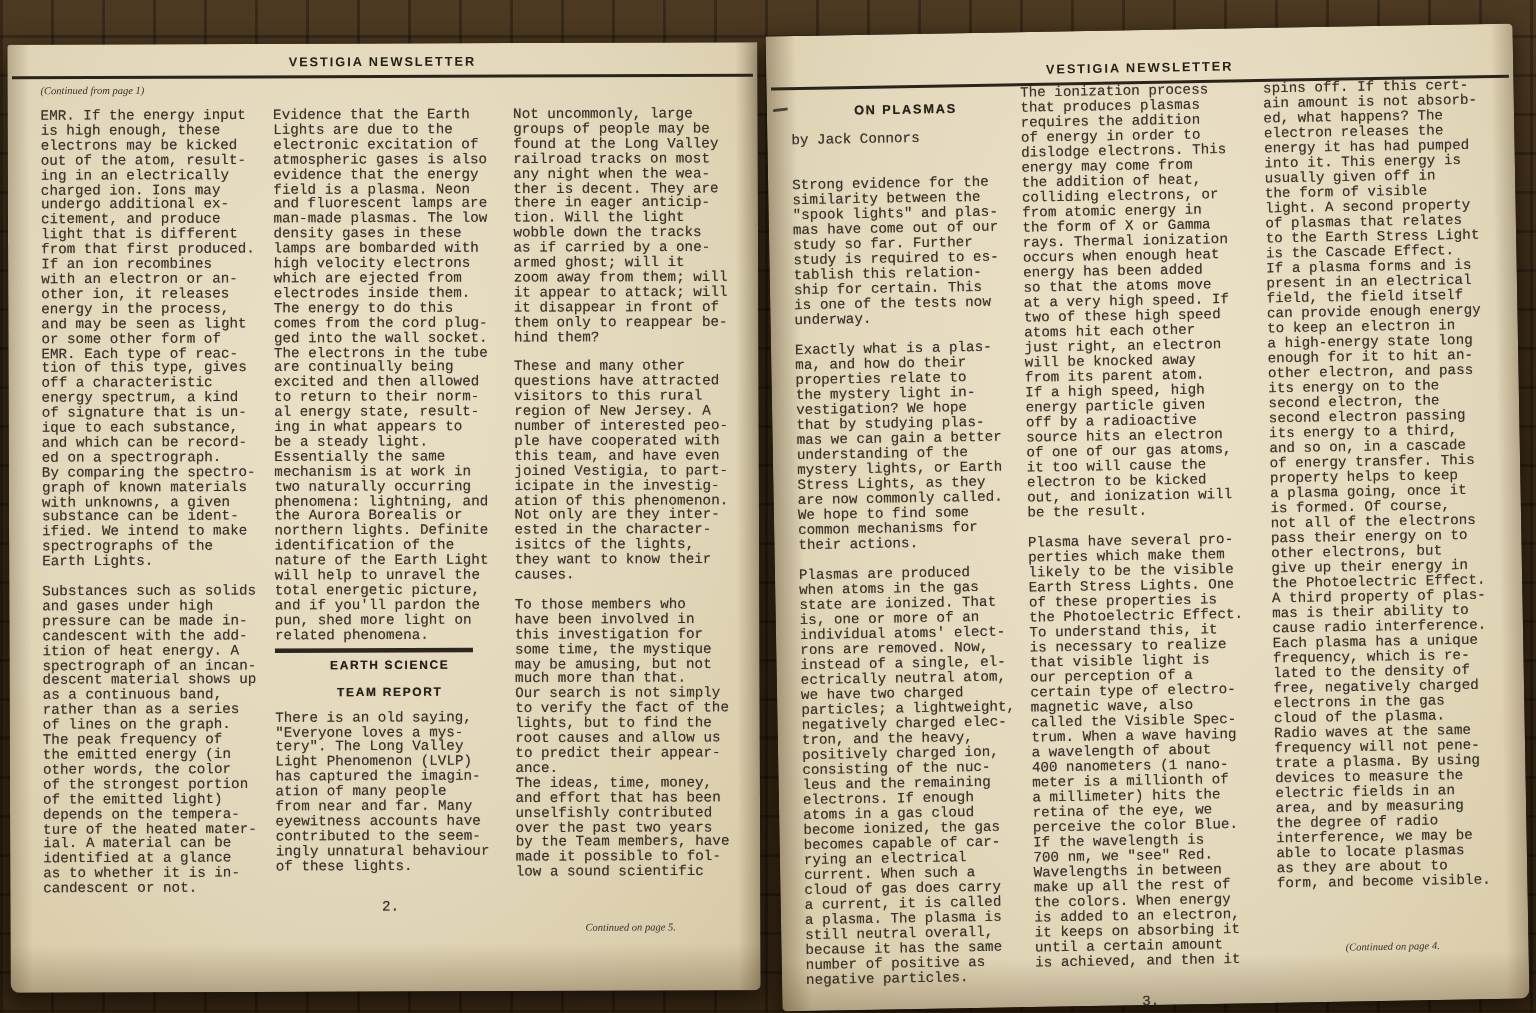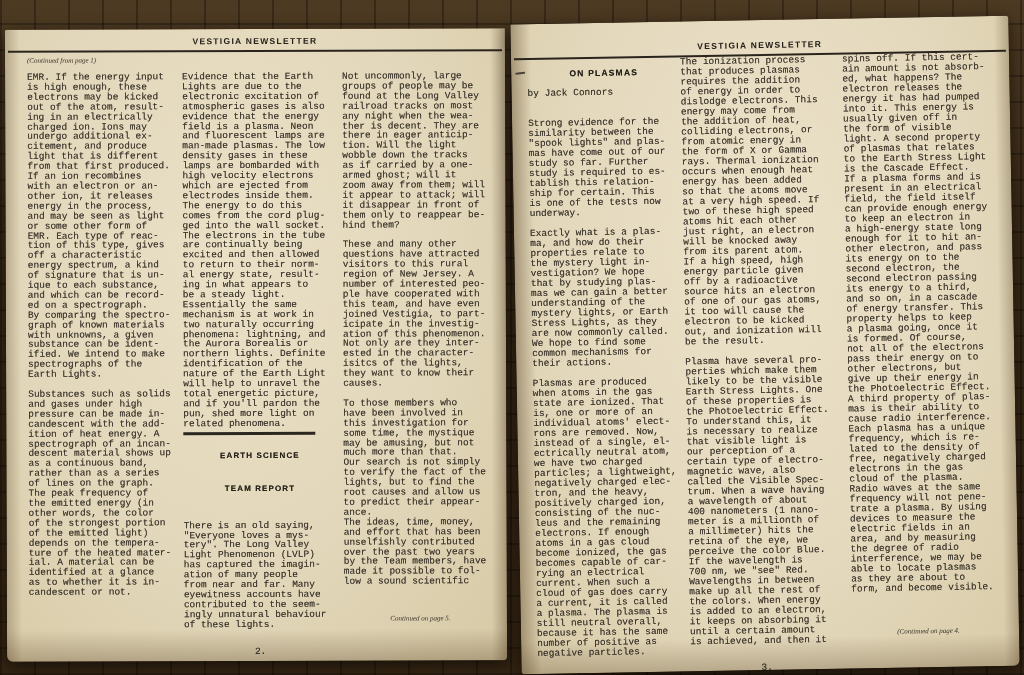--- a/index.html
+++ b/index.html
@@ -73,23 +73,23 @@
   .col-r2{left:169px;top:36px;}
   .col-r3{left:331px;top:36px;}
   .section-rule{
     width:132px;height:3px;background:#2c2620;margin-top:3px;
   }
   .col-heading{
     font-family:"Liberation Sans",sans-serif;font-weight:bold;
     font-size:8px;letter-spacing:1.1px;color:#262019;text-align:center;
     text-shadow:0 0 0.5px rgba(40,32,24,0.6);
   }
-  .heading-1{margin-top:16px;}
-  .heading-2{margin-top:24px;}
-  .after-heading{margin-top:28px;}
+  .heading-1{margin-top:4px;}
+  .heading-2{margin-top:9px;}
+  .after-heading{margin-top:8px;}
   .page-num{
     margin-top:16px;text-align:center;font-size:9.5px;color:#332d26;
     text-shadow:0 0 0.5px rgba(55,45,33,0.55);
   }
   .article-title{
     font-family:"Liberation Sans",sans-serif;font-weight:bold;
     font-size:8.5px;letter-spacing:1.2px;color:#262019;text-align:center;
     text-shadow:0 0 0.5px rgba(40,32,24,0.6);
   }
   .byline{margin-top:9px;font-size:9.5px;color:#3a332b;text-shadow:0 0 0.5px rgba(55,45,33,0.55);}

